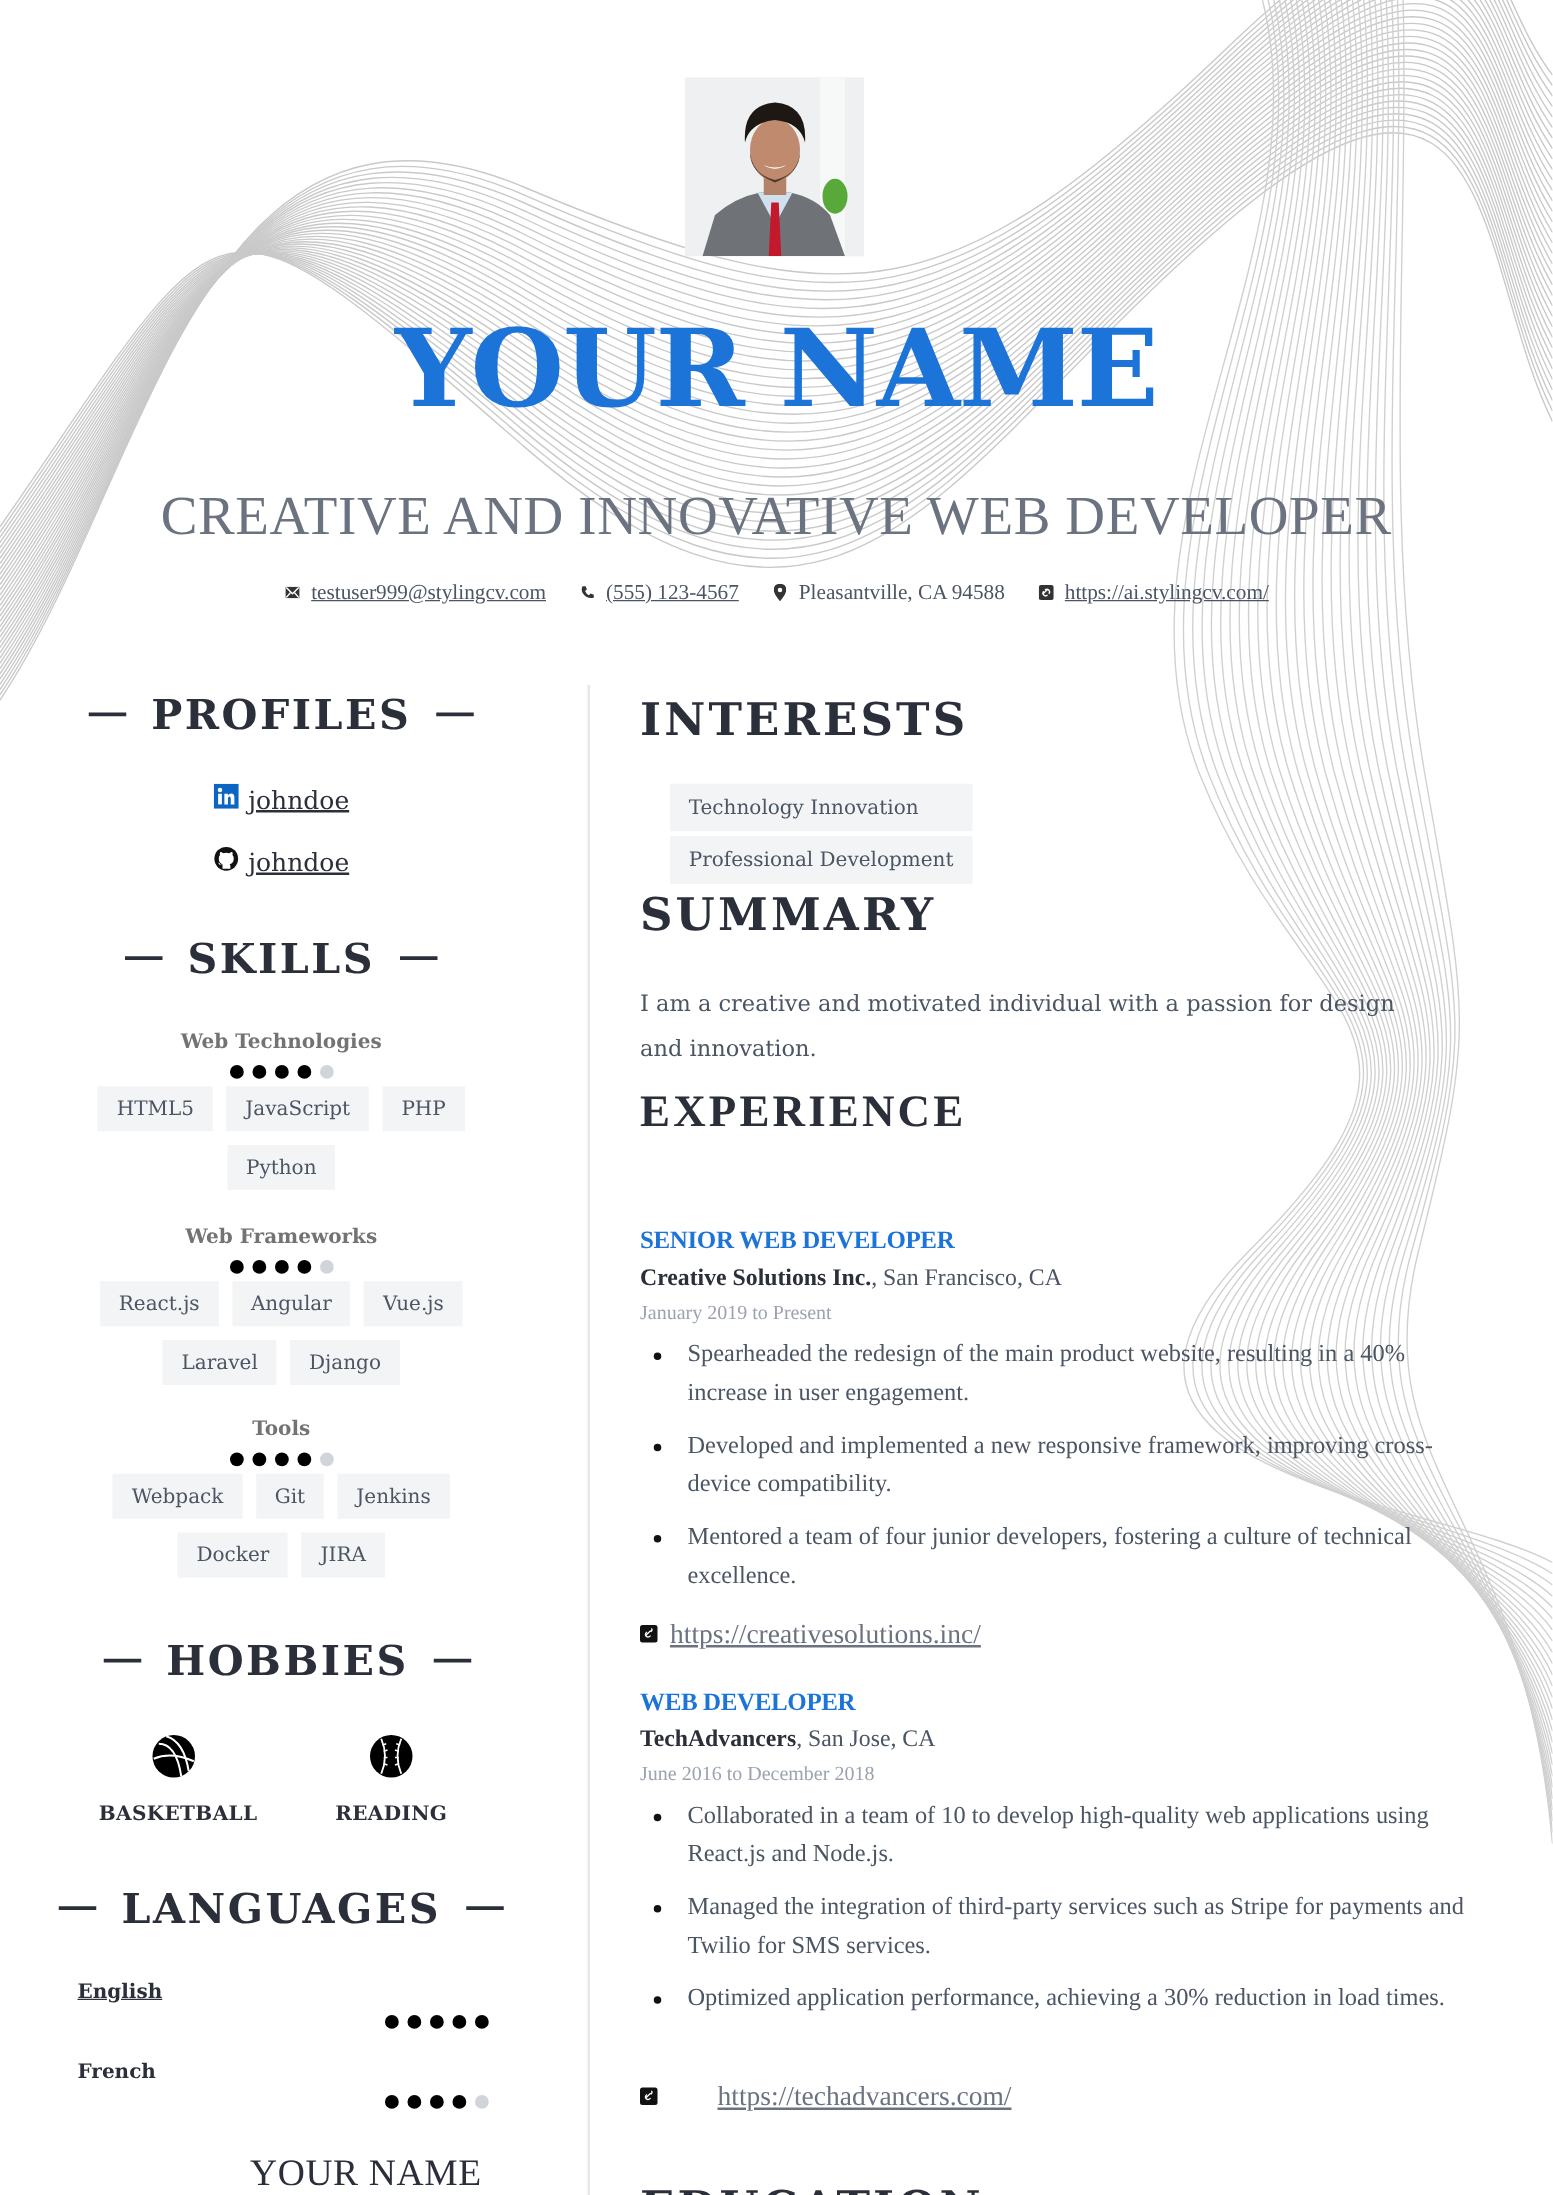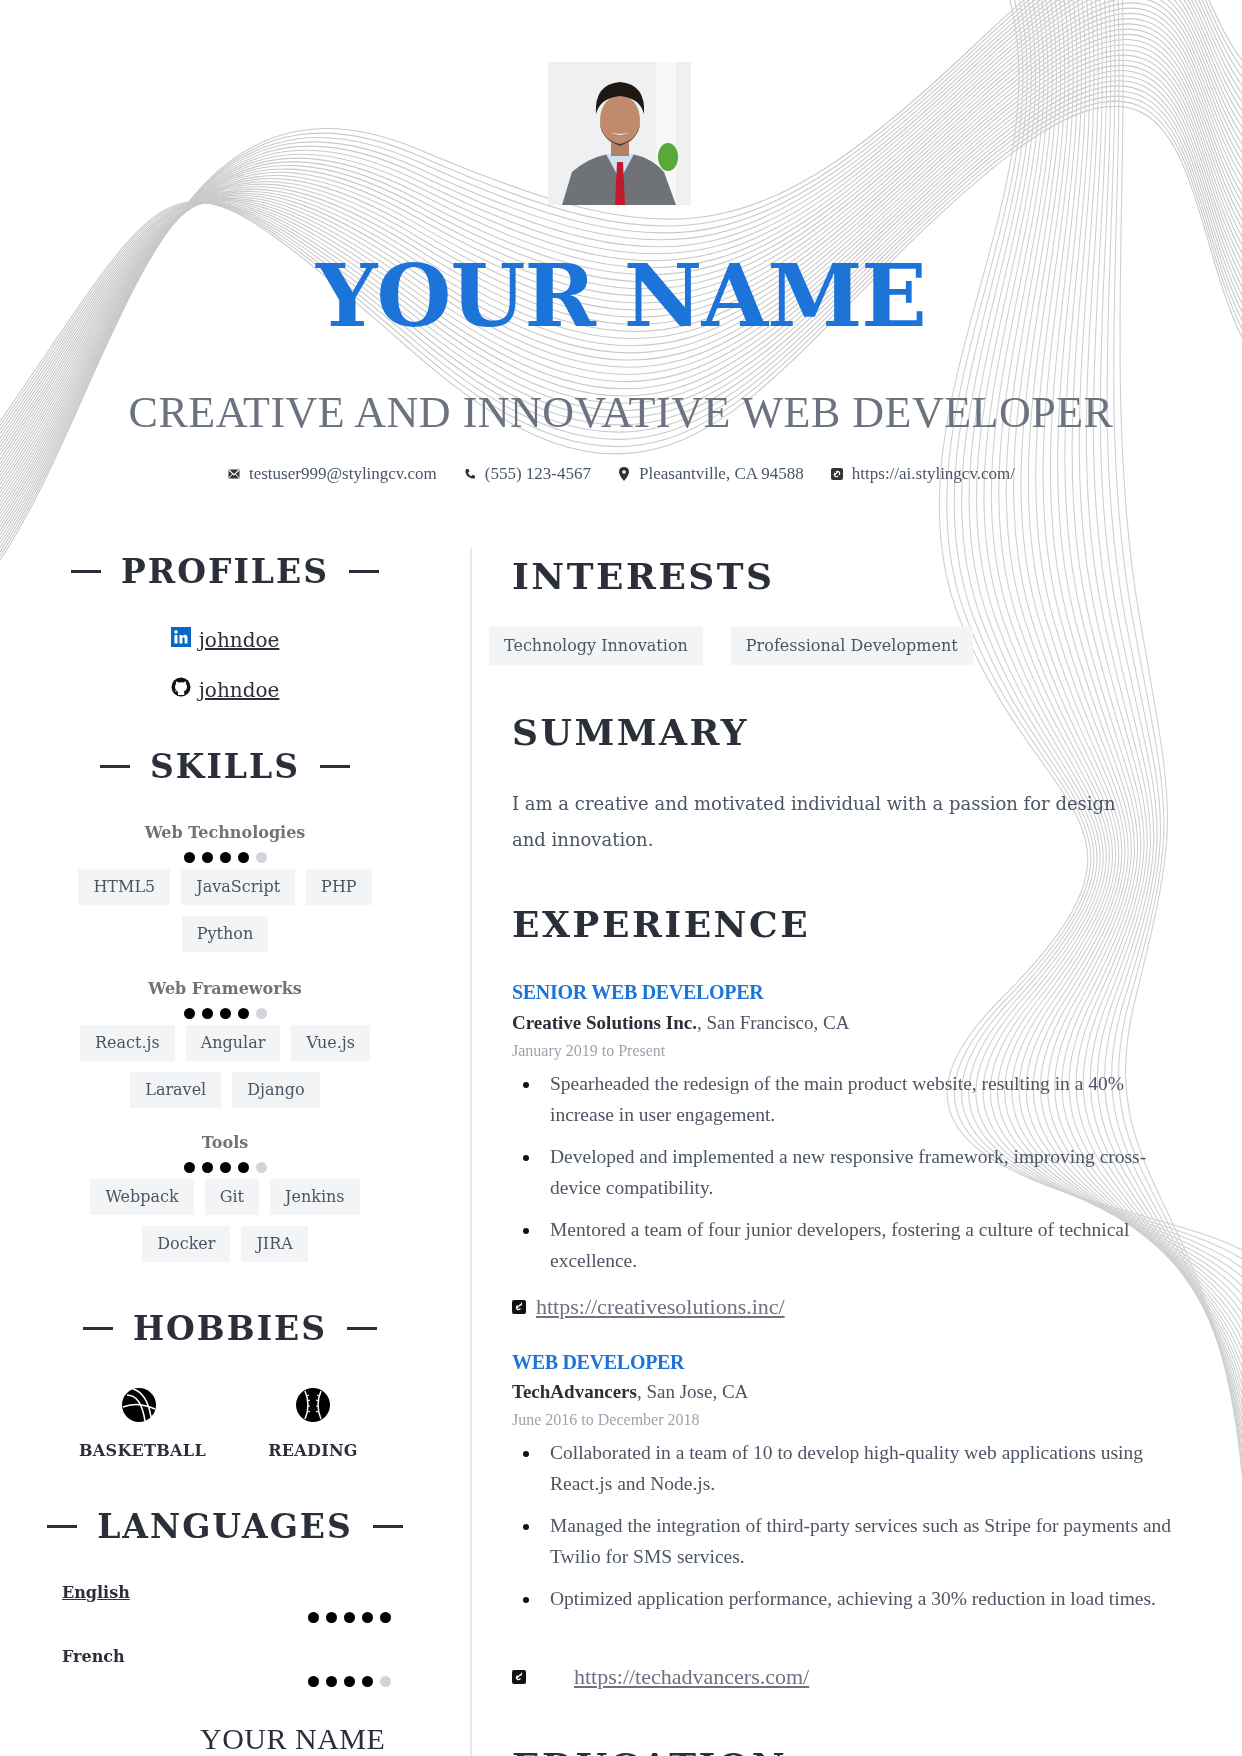--- a/index.html
+++ b/index.html
@@ -6,39 +6,39 @@
   html,body{width:1242px;height:1756px;overflow:hidden;background:#fff;}
   body{position:relative;font-family:"DejaVu Serif","Liberation Serif",serif;color:#2b2f3a;}
   .bg{position:absolute;left:0;top:0;width:1242px;height:1756px;z-index:0;pointer-events:none;}
   .abs{position:absolute;z-index:1;}
   .photo{left:548px;top:62px;width:143px;height:143px;overflow:hidden;background:#e9ecef;}
   .name{left:0;width:1242px;top:246px;text-align:center;font-family:"DejaVu Serif",serif;font-weight:bold;font-size:86px;color:#1d74d8;letter-spacing:-1px;line-height:100px;}
   .subtitle{left:0;width:1242px;top:388px;text-align:center;font-family:"Liberation Serif",serif;font-size:44px;color:#6b7280;line-height:50px;letter-spacing:0.5px;}
   .contacts{left:0;width:1242px;top:464px;display:flex;justify-content:center;gap:26px;font-family:"Liberation Serif",serif;font-size:17px;color:#4b5563;}
   .contact{display:flex;align-items:center;gap:8px;}
   .contact .ic{width:14px;height:14px;display:inline-flex;align-items:center;justify-content:center;color:#333;font-size:13px;}
-  .contact a{color:#4b5563;text-align:center;}
+  .contact a{color:#4b5563;text-decoration:underline;text-align:center;}
   .divider{left:470px;top:548px;width:2px;height:1208px;background:#e5e7eb;}
   .lh{display:flex;align-items:center;justify-content:center;gap:20px;font-size:33px;font-weight:bold;letter-spacing:2px;color:#2b2f3a;width:450px;left:0;}
   .lh .dash{display:inline-block;width:30px;height:3px;background:#2b2f3a;}
   .profile{left:0;width:450px;display:flex;justify-content:center;align-items:center;gap:8px;font-size:20px;}
   .profile a{color:#2b2f3a;text-decoration:underline;}
   .skillgroup{left:55px;width:340px;text-align:center;}
   .sg-title{font-size:16px;font-weight:bold;color:#737373;line-height:22px;}
   .dots{display:flex;justify-content:center;gap:7px;margin:8px 0 6px;}
   .dot{width:11px;height:11px;border-radius:50%;background:#000;}
   .dot.off{background:#d1d5db;}
   .tags{display:flex;flex-wrap:wrap;justify-content:center;gap:11px 11px;}
   .tag{background:#f3f4f6;color:#4b5563;font-size:16px;padding:8px 15px;line-height:20px;}
   .hobby{width:120px;text-align:center;font-size:16px;font-weight:bold;color:#2b2f3a;letter-spacing:0.3px;}
   .hobby svg{display:block;margin:0 auto 18px;}
   .lang-name{left:62px;font-size:16px;font-weight:bold;color:#2b2f3a;}
   .lang-dots{left:308px;display:flex;gap:7px;}
   .rh{left:512px;font-size:36px;font-weight:bold;letter-spacing:2.5px;color:#2b2f3a;}
-  .interest-tags{left:489px;top:627px;display:flex;gap:28px;}
+  .interest-tags{left:536px;top:627px;display:flex;gap:4px;flex-direction:column;}
   .interest-tags .tag{font-size:16px;padding:9px 15px;}
   .summary{left:512px;width:620px;top:786px;font-size:18px;line-height:36px;color:#4b5563;}
   .job-title{left:512px;font-size:20px;font-weight:bold;color:#1d74d8;font-family:"Liberation Serif",serif;letter-spacing:-0.3px;}
   .job-company{left:512px;font-size:19px;color:#4b5563;font-family:"Liberation Serif",serif;}
   .job-company b{color:#2b2f3a;}
   .job-dates{left:512px;font-size:16px;color:#9ca3af;font-family:"Liberation Serif",serif;}
   .bullets{left:512px;width:680px;list-style:none;font-family:"Liberation Serif",serif;font-size:19.5px;color:#4b5563;line-height:31px;}
   .bullets li{position:relative;padding-left:38px;margin-bottom:11px;}
   .bullets li::before{content:"";position:absolute;left:11px;top:14px;width:6px;height:6px;border-radius:50%;background:#111;}
   .job-link{left:512px;display:flex;align-items:center;gap:10px;font-family:"Liberation Serif",serif;font-size:22px;}
@@ -314,21 +314,21 @@
 
 <div class="abs rh" style="top:555px;">INTERESTS</div>
 <div class="abs interest-tags">
   <span class="tag">Technology Innovation</span>
   <span class="tag">Professional Development</span>
 </div>
 
 <div class="abs rh" style="top:711px;">SUMMARY</div>
 <div class="abs summary">I am a creative and motivated individual with a passion for design and innovation.</div>
 
-<div class="abs rh" style="top:903px;">EXPERIENCE</div>
+<div class="abs rh" style="top:868px;font-family:Liberation Serif, serif;">EXPERIENCE</div>
 
 <div class="abs job-title" style="top:981px;">SENIOR WEB DEVELOPER</div>
 <div class="abs job-company" style="top:1012px;">
   <b>Creative Solutions Inc.</b><span>, San Francisco, CA</span>
 </div>
 <div class="abs job-dates" style="top:1042px;">January 2019 to Present</div>
 <ul class="abs bullets" style="top:1068px;">
   <li>Spearheaded the redesign of the main product website, resulting in a 40% increase in user engagement.</li>
   <li>Developed and implemented a new responsive framework, improving cross-device compatibility.</li>
   <li>Mentored a team of four junior developers, fostering a culture of technical excellence.</li>

